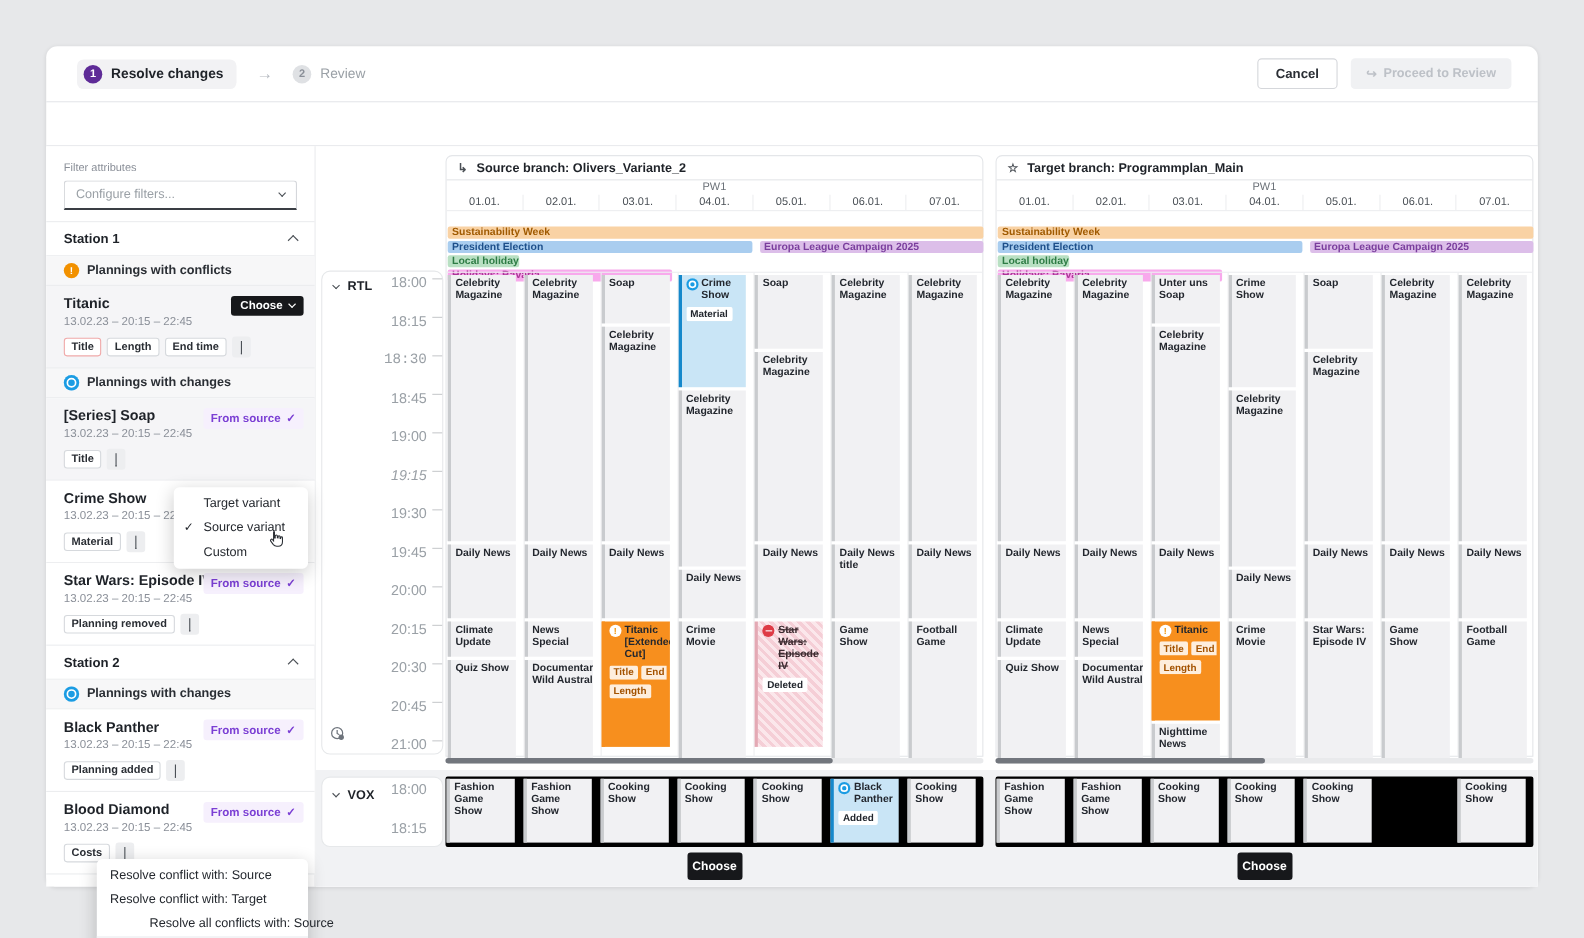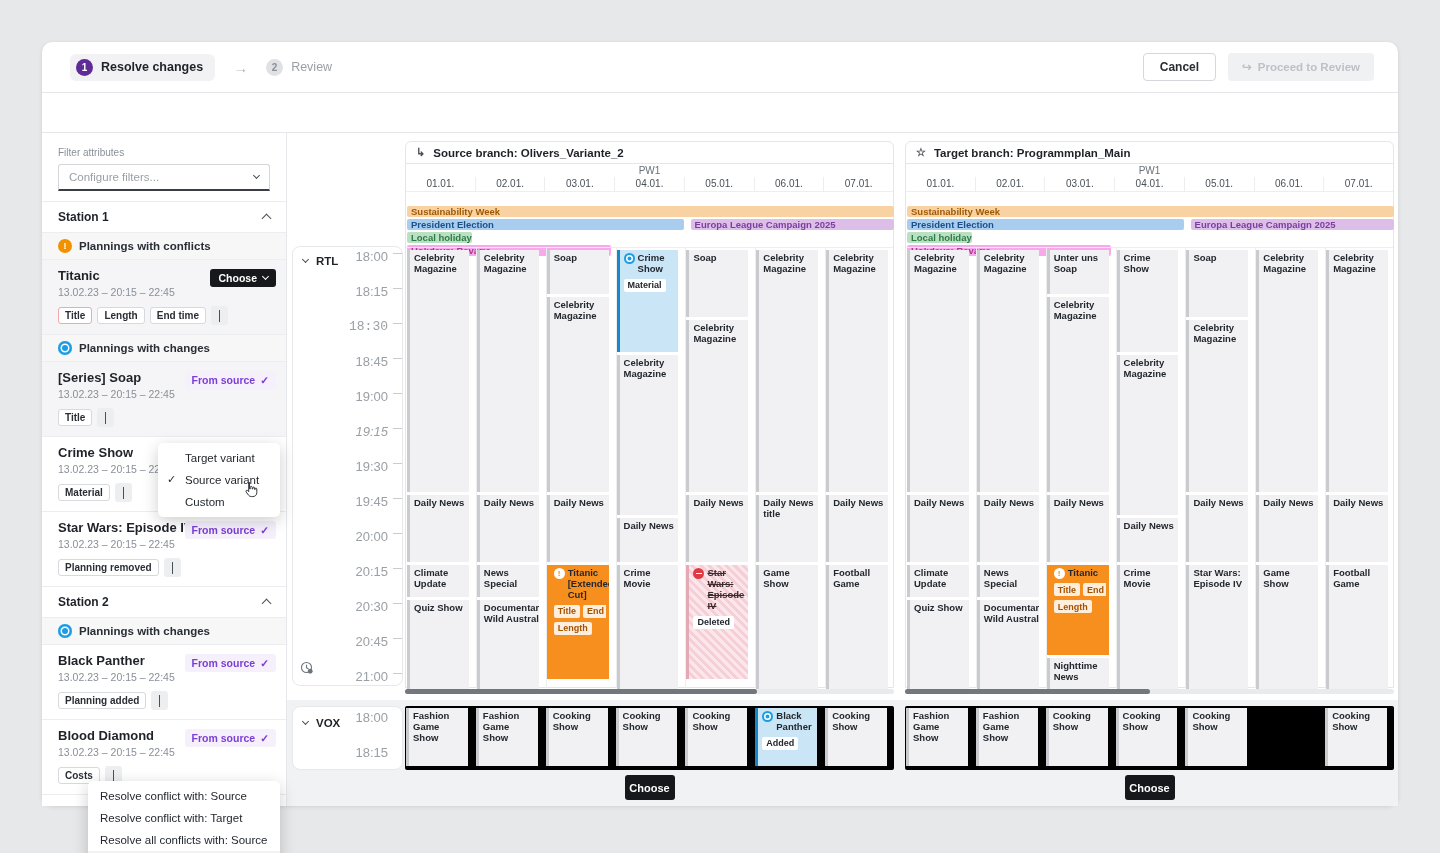--- a/index.html
+++ b/index.html
@@ -246,21 +246,21 @@
         </div>
       </div>
     <div class="menu" id="variant-menu" style="left:116px; top:310px; width:122px;">
         <div class="menu-item">Target variant</div>
         <div class="menu-item"><span class="ck">✓</span>Source variant</div>
         <div class="menu-item">Custom</div>
       </div>
     <div class="menu" id="resolve-menu" style="left:46px; top:648px; width:192px;">
         <div class="menu-item" style="padding-left: 12px;">Resolve conflict with: Source</div>
         <div class="menu-item" style="padding-left: 12px;">Resolve conflict with: Target</div>
-        <div class="menu-item" style="padding-left: 12px;">Resolve all conflicts with: Source</div>
+        <div class="menu-item" style="padding-left: 12px; margin-left: 36px;">Resolve all conflicts with: Source</div>
         <div class="menu-item hl" style="padding-left: 12px;">Resolve all conflicts with: Target</div>
       </div>
 
     <svg class="cursor-hand" style="left:200px; top:348px;" width="17" height="18" viewBox="0 0 24 26">
       <path d="M9 2.5c.9 0 1.6.7 1.6 1.6v7.2l1 .2V9.1c0-.8.6-1.4 1.4-1.4.8 0 1.4.6 1.4 1.4v2.3l.9.2v-1.5c0-.7.6-1.3 1.3-1.3s1.3.6 1.3 1.3v2l.8.2v-.9c0-.7.5-1.2 1.2-1.2s1.2.5 1.2 1.2v5.3c0 3.4-2.3 5.8-5.7 5.8h-1.8c-1.9 0-3.4-.7-4.5-2.1l-3.4-4.6c-.5-.7-.4-1.7.3-2.2.6-.5 1.5-.4 2 .2l1.4 1.6V4.1c0-.9.7-1.6 1.6-1.6z" fill="#fff" stroke="#2A2E34" stroke-width="1.4"></path>
     </svg>
   </div>
 
   <div class="main" id="main">
     <div class="bottom-strip"></div>

